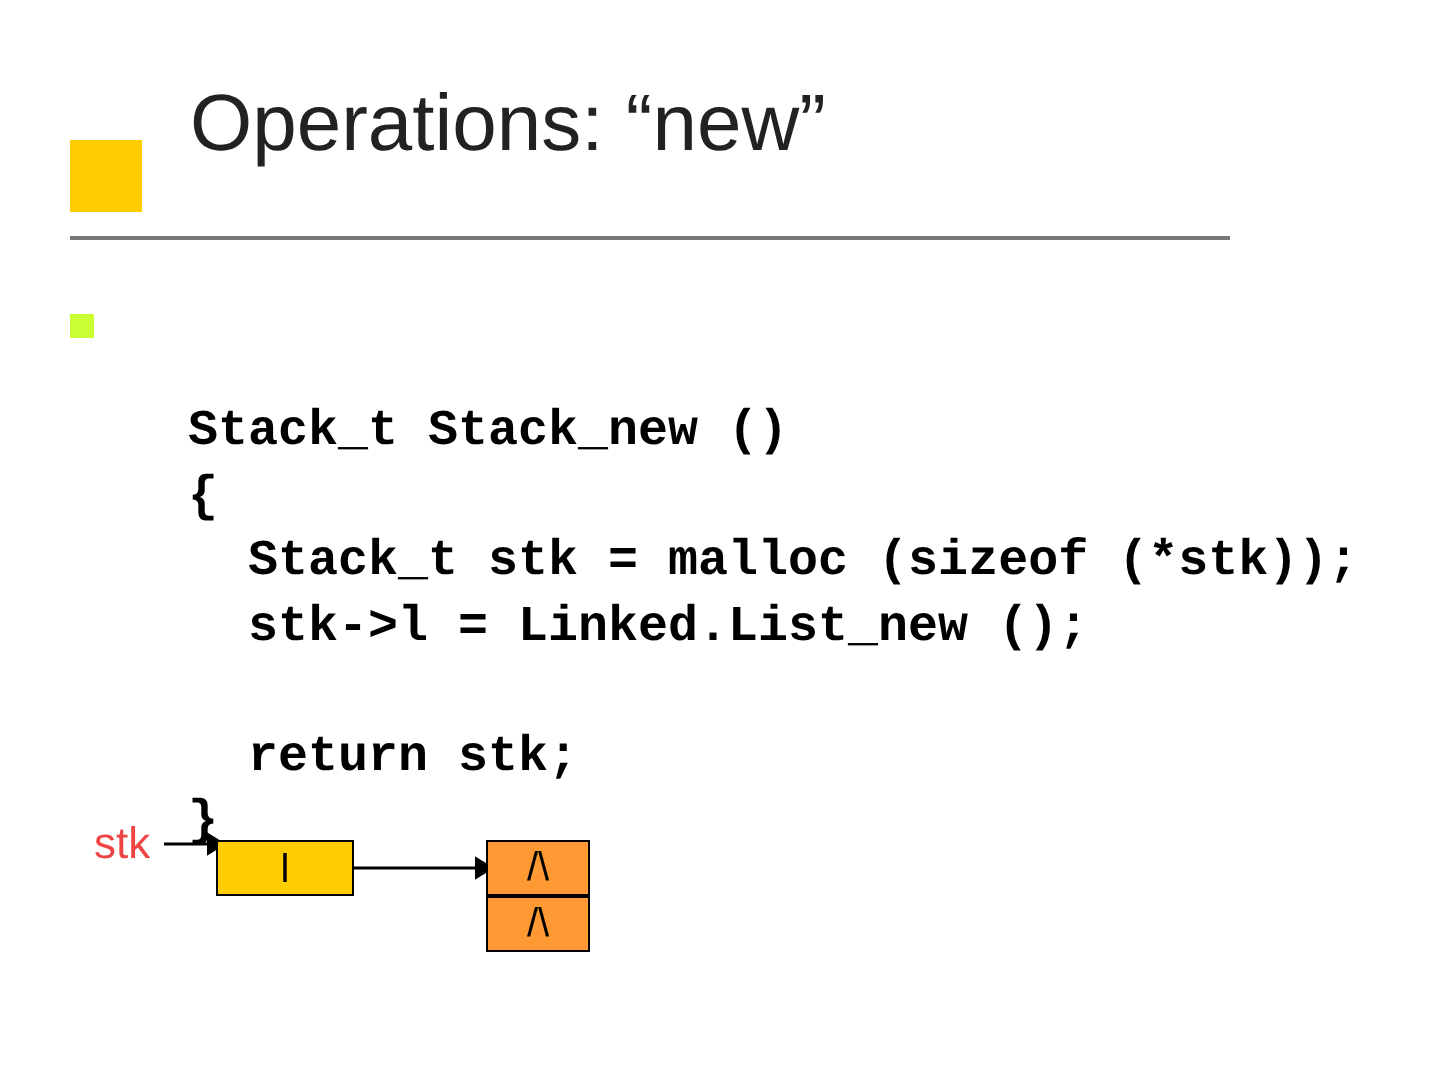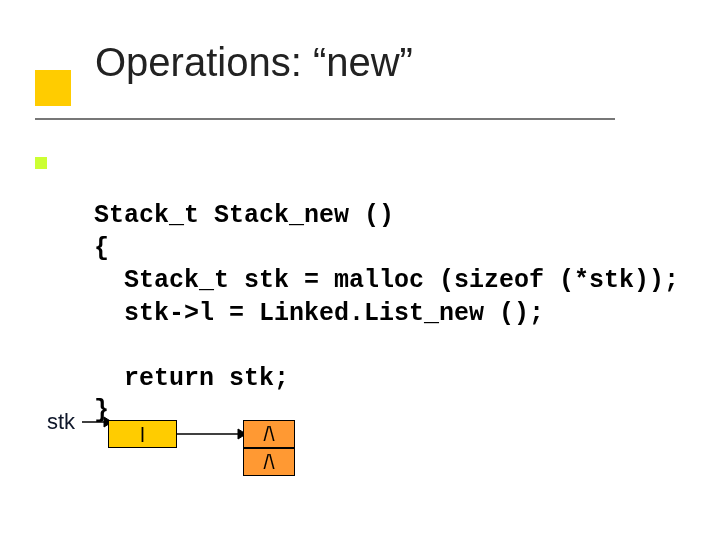--- a/index.html
+++ b/index.html
@@ -66,21 +66,21 @@
     line-height: 1.30;
     white-space: pre;
     color: #000;
     margin-top: 48px;
   }
   .stk-label {
     position: absolute;
     left: 47px;
     top: 409px;
     font-size: 22px;
-    color: #0f172a;
+    color: #ef4444;
     font-family: Arial, Helvetica, sans-serif;
   }
   .arrow {
     position: absolute;
     stroke: #000;
     fill: #000;
   }
   .box {
     position: absolute;
     border: 1px solid #000;

